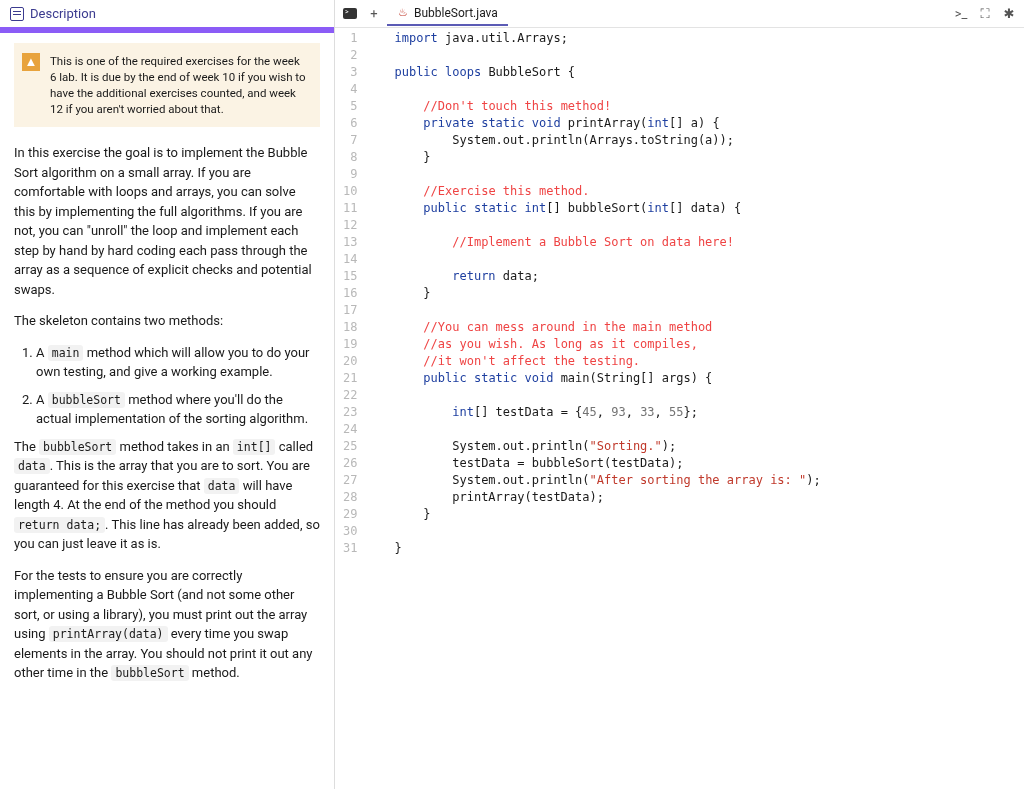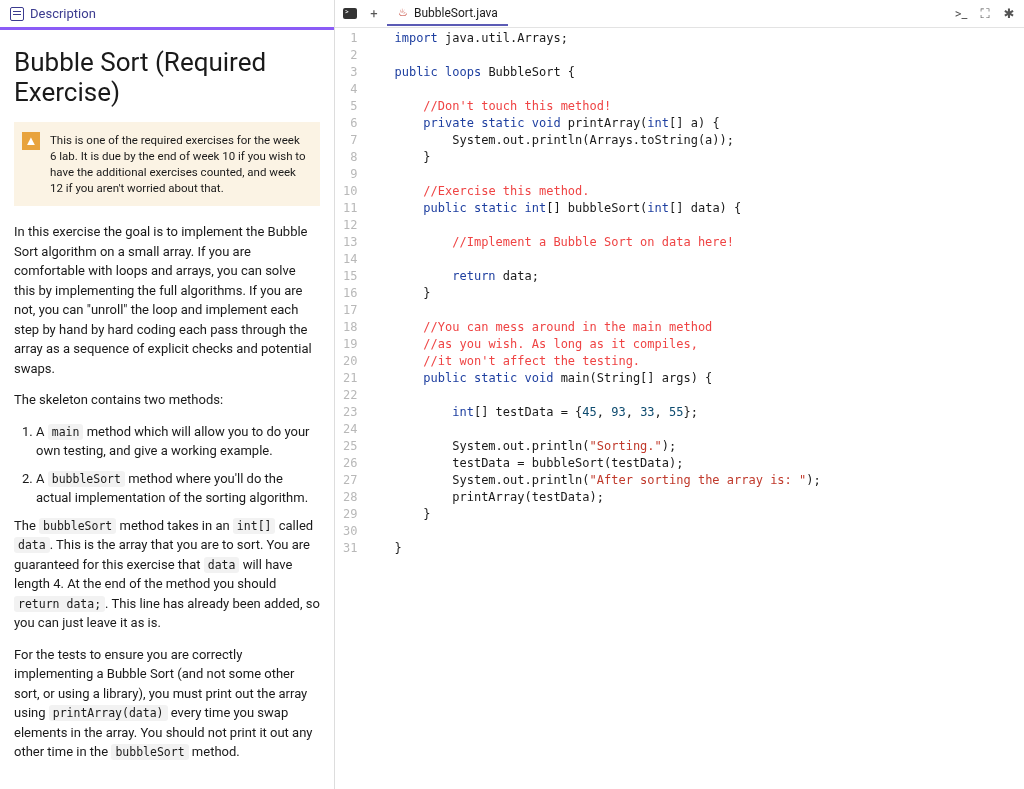--- a/index.html
+++ b/index.html
@@ -14,21 +14,21 @@
     .left-panel {
       width: 335px;
       border-right: 1px solid #ddd;
       overflow-y: auto;
       background: #fff;
     }
     .desc-header {
       display: flex;
       align-items: center;
       padding: 6px 10px;
-      border-bottom: 3px solid #8b5cf6;
+      border-bottom: 6px solid #8b5cf6;
       gap: 6px;
       color: #3b3b8f;
       font-size: 13px;
     }
     .desc-icon {
       width: 14px;
       height: 14px;
       border: 1.5px solid #3b3b8f;
       border-radius: 2px;
       position: relative;
@@ -153,33 +153,32 @@
       user-select: none;
       white-space: pre;
     }
     .code {
       white-space: pre;
       flex: 1;
       margin-left: 27px;
     }
     .kw { color: #1e3fa0; }
     .str { color: #c0392b; }
-    .num { color: #0c4a6e; }
+    .num { color: #737373; }
     .cm { color: #ef4444; }
   </style>
 </head>
 <body>
 
 <div class="left-panel">
   <div class="desc-header">
     <span class="desc-icon"></span>
     <span>Description</span>
   </div>
   <div class="desc-body">
-    <h1 class="desc-title">Bubble Sort (Required Exercise)</h1>
     <div class="warn-box">
       <div class="warn-badge">▲</div>
       <span>This is one of the required exercises for the week 6 lab. It is due by the end of week 10 if you wish to have the additional exercises counted, and week 12 if you aren't worried about that.</span>
     </div>
     <p>In this exercise the goal is to implement the Bubble Sort algorithm on a small array. If you are comfortable with loops and arrays, you can solve this by implementing the full algorithms. If you are not, you can "unroll" the loop and implement each step by hand by hard coding each pass through the array as a sequence of explicit checks and potential swaps.</p>
     <p>The skeleton contains two methods:</p>
     <ol>
       <li><span>A </span><code>main</code><span> method which will allow you to do your own testing, and give a working example.</span></li>
       <li><span>A </span><code>bubbleSort</code><span> method where you'll do the actual implementation of the sorting algorithm.</span></li>
     </ol>

